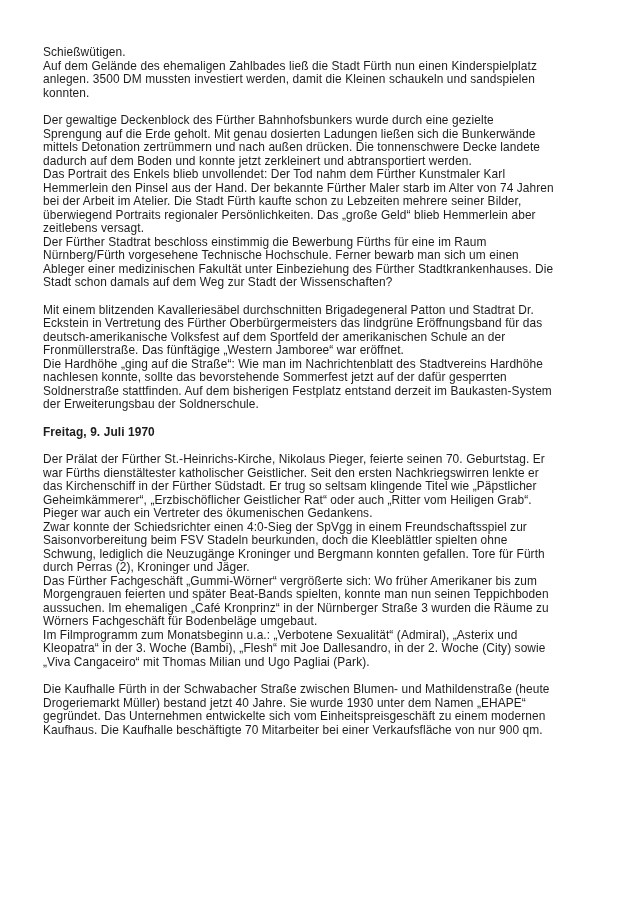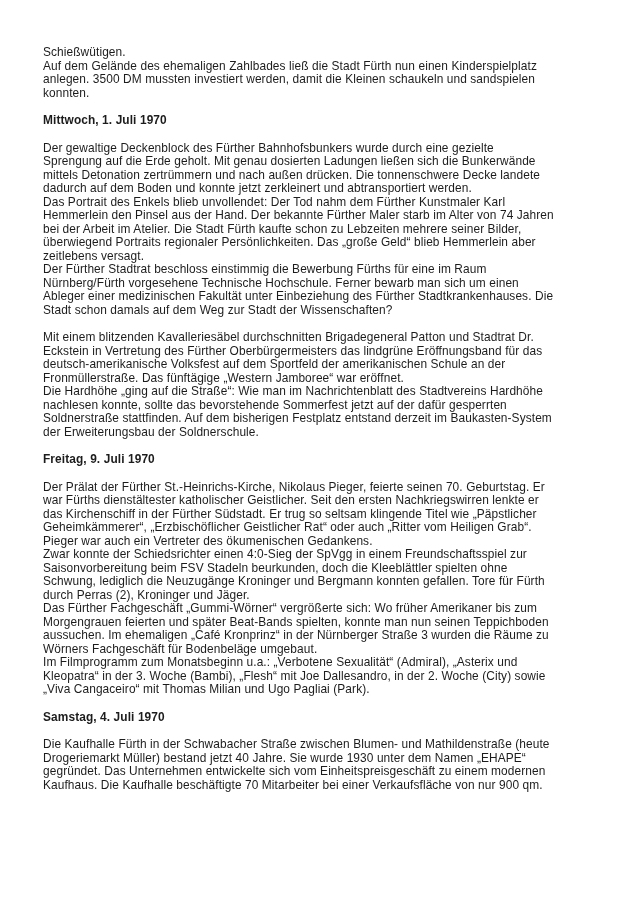--- a/index.html
+++ b/index.html
@@ -45,21 +45,20 @@
 </style>
 </head>
 <body>
 
 <div class="page">
   <div class="content">
     <p class="para">Schießwütigen.
 Auf dem Gelände des ehemaligen Zahlbades ließ die Stadt Fürth nun einen Kinderspielplatz
 anlegen. 3500 DM mussten investiert werden, damit die Kleinen schaukeln und sandspielen
 konnten.</p>
-    <h2 class="heading">Mittwoch, 1. Juli 1970</h2>
     <p class="para">Der gewaltige Deckenblock des Fürther Bahnhofsbunkers wurde durch eine gezielte
 Sprengung auf die Erde geholt. Mit genau dosierten Ladungen ließen sich die Bunkerwände
 mittels Detonation zertrümmern und nach außen drücken. Die tonnenschwere Decke landete
 dadurch auf dem Boden und konnte jetzt zerkleinert und abtransportiert werden.
 Das Portrait des Enkels blieb unvollendet: Der Tod nahm dem Fürther Kunstmaler Karl
 Hemmerlein den Pinsel aus der Hand. Der bekannte Fürther Maler starb im Alter von 74 Jahren
 bei der Arbeit im Atelier. Die Stadt Fürth kaufte schon zu Lebzeiten mehrere seiner Bilder,
 überwiegend Portraits regionaler Persönlichkeiten. Das „große Geld“ blieb Hemmerlein aber
 zeitlebens versagt.
 Der Fürther Stadtrat beschloss einstimmig die Bewerbung Fürths für eine im Raum
@@ -84,20 +83,19 @@
 Saisonvorbereitung beim FSV Stadeln beurkunden, doch die Kleeblättler spielten ohne
 Schwung, lediglich die Neuzugänge Kroninger und Bergmann konnten gefallen. Tore für Fürth
 durch Perras (2), Kroninger und Jäger.
 Das Fürther Fachgeschäft „Gummi-Wörner“ vergrößerte sich: Wo früher Amerikaner bis zum
 Morgengrauen feierten und später Beat-Bands spielten, konnte man nun seinen Teppichboden
 aussuchen. Im ehemaligen „Café Kronprinz“ in der Nürnberger Straße 3 wurden die Räume zu
 Wörners Fachgeschäft für Bodenbeläge umgebaut.
 Im Filmprogramm zum Monatsbeginn u.a.: „Verbotene Sexualität“ (Admiral), „Asterix und
 Kleopatra“ in der 3. Woche (Bambi), „Flesh“ mit Joe Dallesandro, in der 2. Woche (City) sowie
 „Viva Cangaceiro“ mit Thomas Milian und Ugo Pagliai (Park).</p>
-    <h2 class="heading">Samstag, 4. Juli 1970</h2>
     <p class="para">Die Kaufhalle Fürth in der Schwabacher Straße zwischen Blumen- und Mathildenstraße (heute
 Drogeriemarkt Müller) bestand jetzt 40 Jahre. Sie wurde 1930 unter dem Namen „EHAPE“
 gegründet. Das Unternehmen entwickelte sich vom Einheitspreisgeschäft zu einem modernen
 Kaufhaus. Die Kaufhalle beschäftigte 70 Mitarbeiter bei einer Verkaufsfläche von nur 900 qm.</p>
   </div>
   <div class="page-number">47</div>
 </div>
 
 </body></html>

